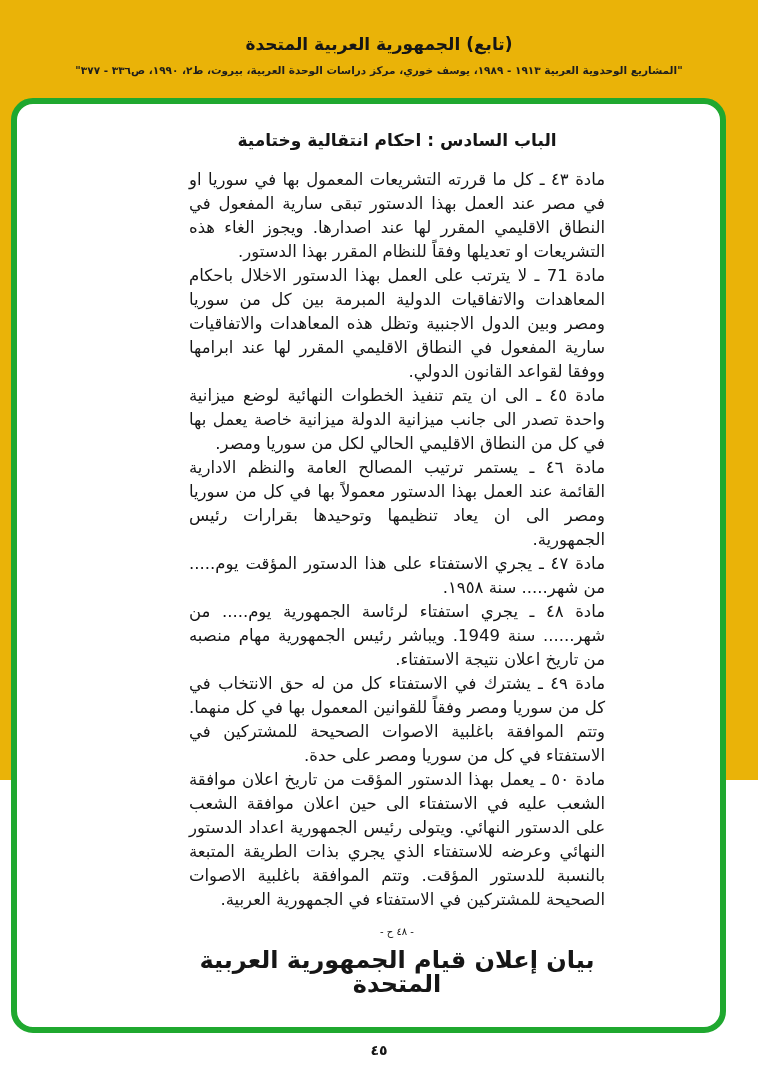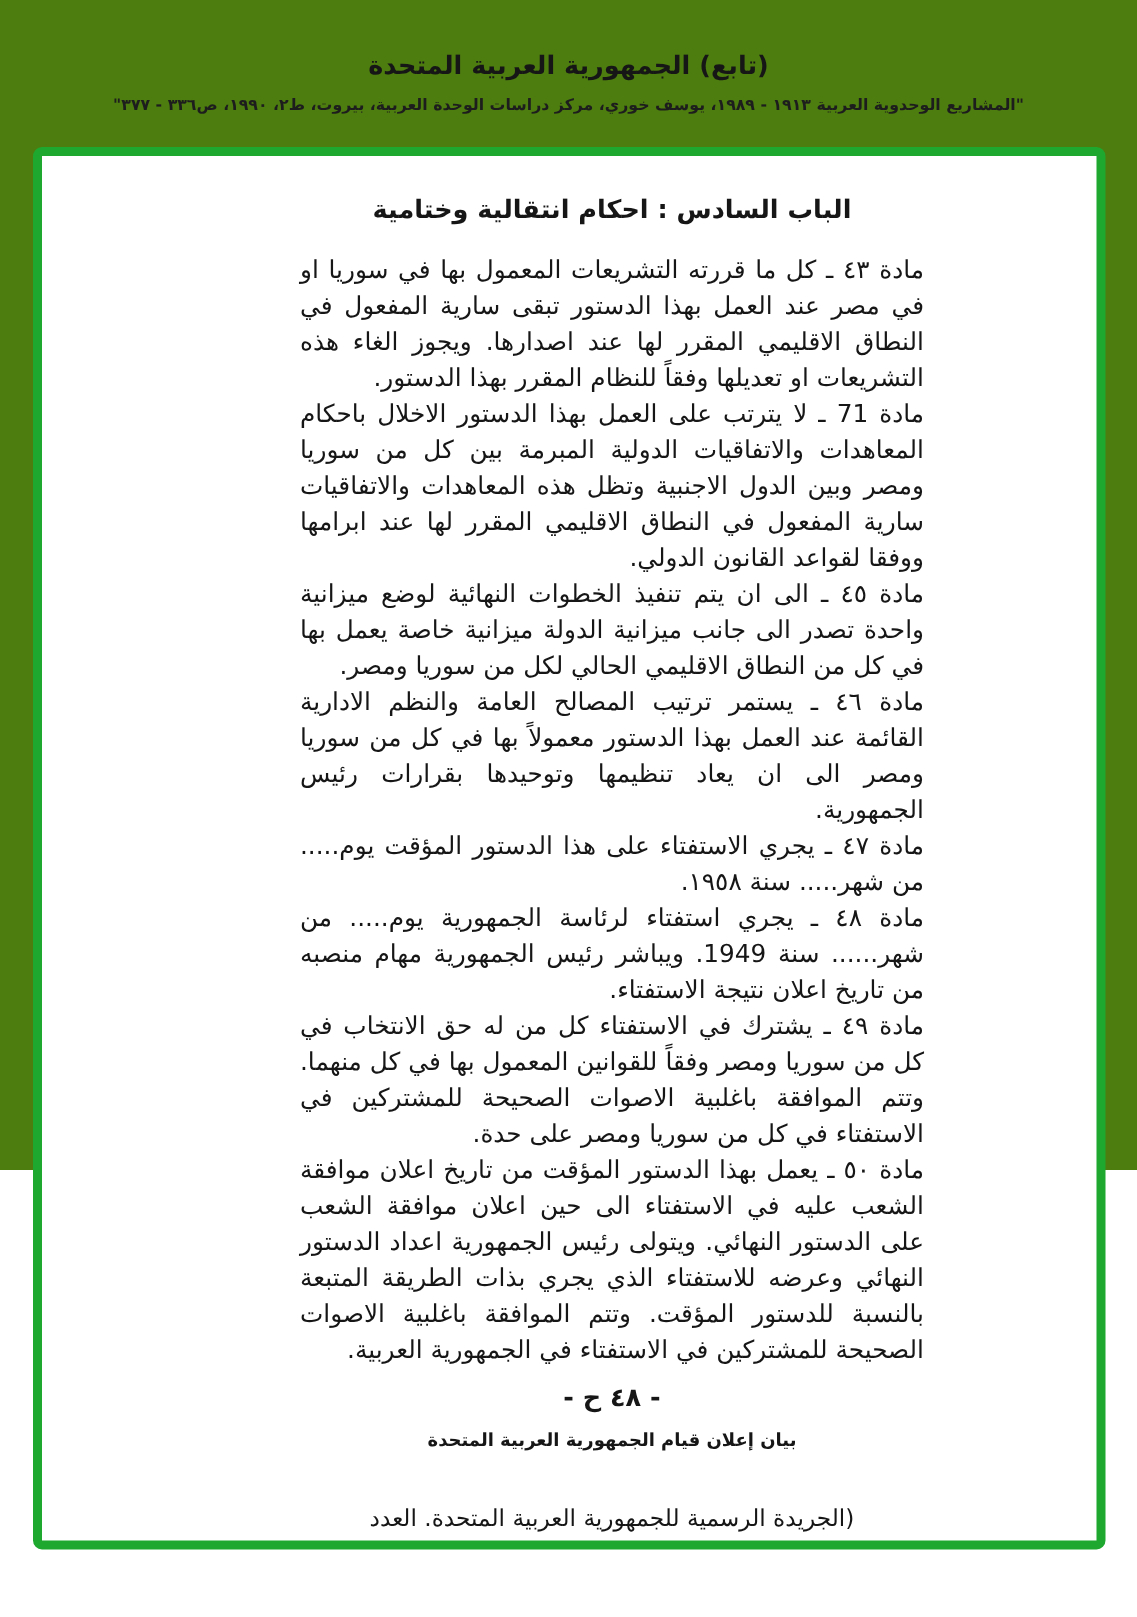--- a/index.html
+++ b/index.html
@@ -4,55 +4,55 @@
 <style>
   * { box-sizing: border-box; }
   html, body { margin: 0; padding: 0; }
   body {
     width: 758px; height: 1078px;
     background: #ffffff;
     color: #161616;
     font-family: "DejaVu Sans", sans-serif;
     overflow: hidden;
   }
-  .page { position: relative; width: 758px; height: 780px; background: #4d7c0f; }
+  .page { position: relative; width: 758px; height: 780px; background: #eab308; }
 
   
   .page-header { text-align: center; padding-top: 34px; direction: rtl; }
   .header-title { font-size: 17px; font-weight: bold; letter-spacing: 0.2px; }
   .header-citation { font-size: 10.5px; font-weight: bold; margin-top: 10px; color: #1d1d1d; }
 
   
   .content-frame {
     position: absolute;
-    left: 22px; top: 98px;
+    left: 11px; top: 98px;
     width: 715px; height: 935px;
     border: 6px solid #1fa82f;
-    border-radius: 6px;
+    border-radius: 22px;
     background: #fff;
     overflow: hidden;
   }
   .content {
     direction: rtl;
     padding: 24px 115px 0 172px; 
     font-size: 16.5px;
     line-height: 24px;
     text-align: justify;
   }
   .section-title {
     text-align: center;
     font-weight: bold;
     font-size: 17px;
     margin: 0 0 16px 0;
   }
   .article { margin: 0; text-align: justify; }
 
   .center-block { text-align: center; margin-top: 8px; }
-  .doc-number { font-weight: bold; font-size: 17px; }
-  .declaration-title { font-weight: bold; font-size: 12px; margin-top: 4px; }
+  .doc-number { font-weight: normal; font-size: 10px; }
+  .declaration-title { font-weight: bold; font-size: 24px; margin-top: 4px; }
   .declaration-place { font-weight: bold; font-size: 16.5px; margin-top: 4px; }
 
   .source-note {
     text-align: center;
     margin: 28px auto 0 auto;
     max-width: 360px;
     font-size: 15.5px;
     line-height: 24px;
   }
 
@@ -93,14 +93,15 @@
       <div class="center-block">
         <div class="doc-number">- ٤٨ ح -</div>
         <div class="declaration-title">بيان إعلان قيام الجمهورية العربية المتحدة</div>
       </div>
 
       <p class="source-note">(الجريدة الرسمية للجمهورية العربية المتحدة. العدد الاول، تاريخ ١٣/٣/١٩٥٨، ص ١).</p>
 
     </div>
   </div>
 
+  <div class="page-number">٤٥</div>
 
 </div>
 
 </body></html>

